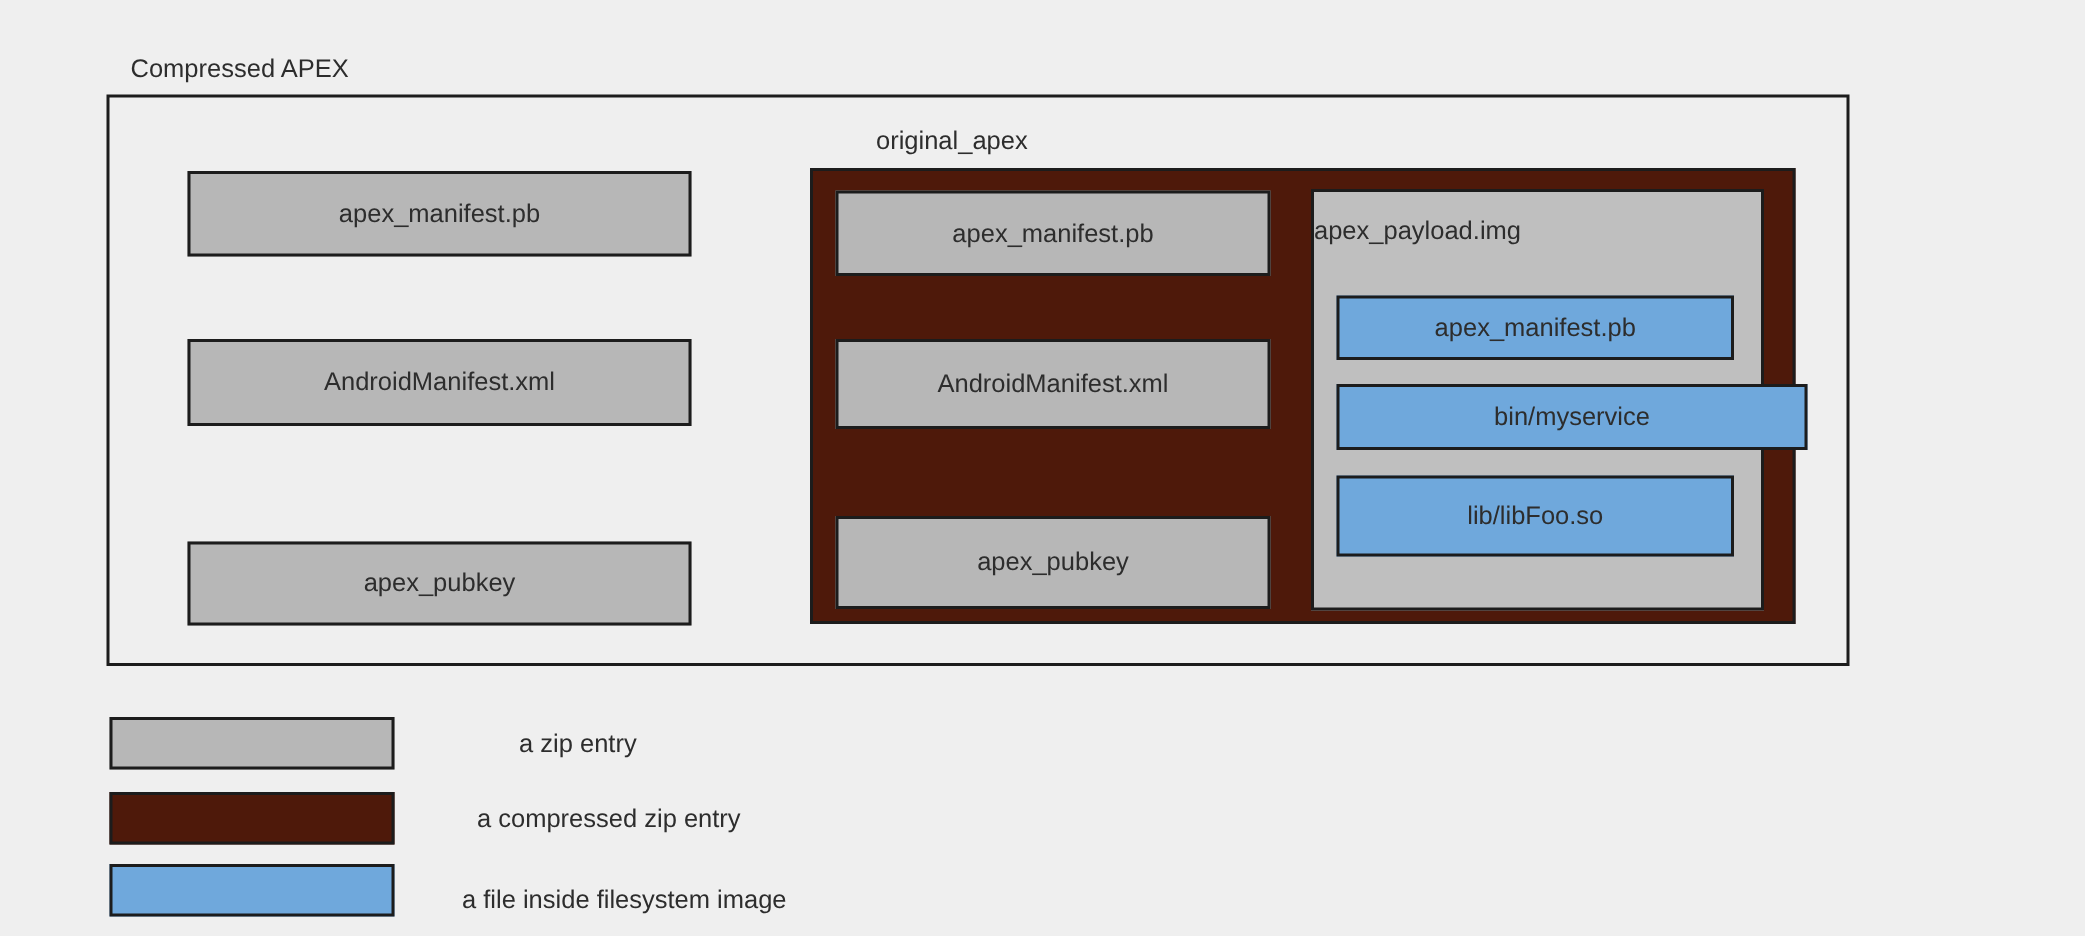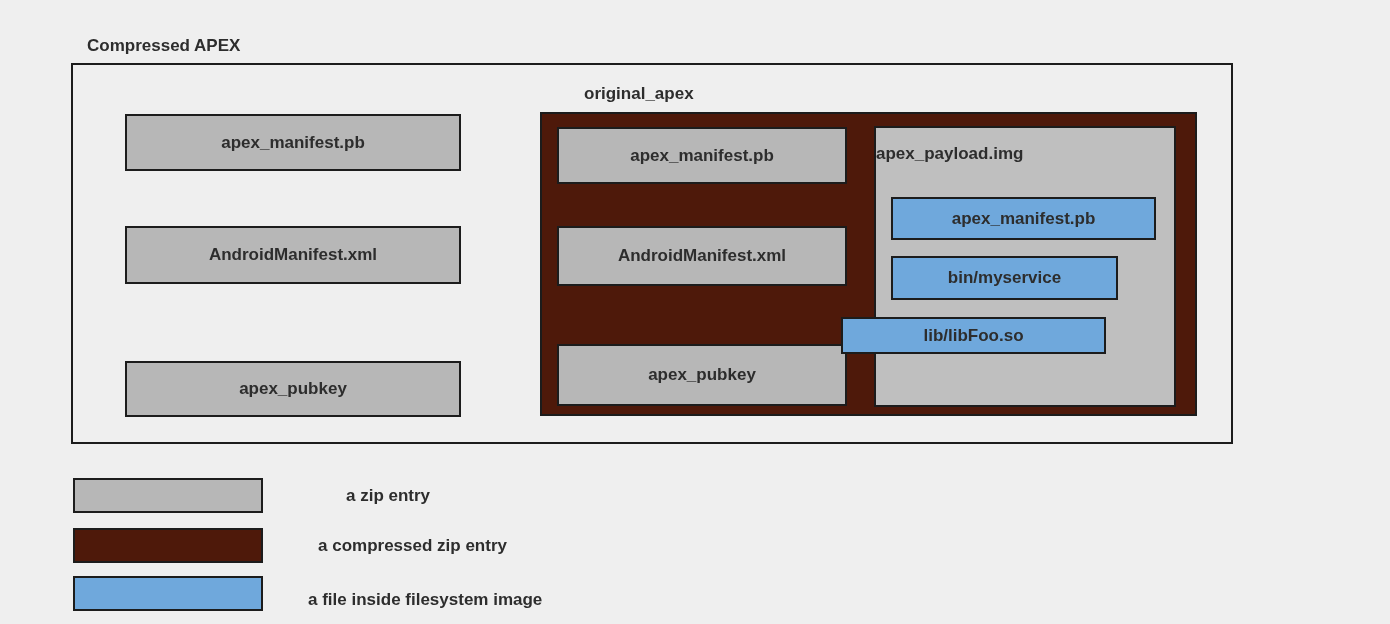--- a/index.html
+++ b/index.html
@@ -8,21 +8,20 @@
     background: #efefef;
     font-family: "Liberation Sans", "DejaVu Sans", sans-serif;
   }
   .canvas {
     position: relative;
     width: 1390px;
     height: 624px;
     background: #efefef;
     overflow: hidden;
     color: #2d2d2d;
-    font-weight: bold;
   }
   .abs { position: absolute; }
   .box {
     box-sizing: border-box;
     border: 2px solid #1c1c1c;
     display: flex;
     align-items: center;
     justify-content: center;
     font-size: 17px;
     color: #2d2d2d;
@@ -54,22 +53,22 @@
   #left-entry-1 { left: 125px; top: 226px; width: 336px; height: 58px; }
   #left-entry-2 { left: 125px; top: 361px; width: 336px; height: 56px; }
   
   #original-apex-box { left: 540px; top: 112px; width: 657px; height: 304px; }
   #orig-entry-0 { left: 557px; top: 127px; width: 290px; height: 57px; }
   #orig-entry-1 { left: 557px; top: 226px; width: 290px; height: 60px; }
   #orig-entry-2 { left: 557px; top: 344px; width: 290px; height: 62px; }
   
   #apex-payload-box { left: 874px; top: 126px; width: 302px; height: 281px; }
   #payload-file-0 { left: 891px; top: 197px; width: 265px; height: 43px; }
-  #payload-file-1 { left: 891px; top: 256px; width: 227px; height: 44px; }
-  #payload-file-2 { left: 841px; top: 317px; width: 265px; height: 37px; }
+  #payload-file-1 { left: 891px; top: 256px; width: 314px; height: 44px; }
+  #payload-file-2 { left: 891px; top: 317px; width: 265px; height: 54px; }
   
   .legend-swatch { width: 190px; height: 35px; }
   #legend-swatch-0 { left: 73px; top: 478px; }
   #legend-swatch-1 { left: 73px; top: 528px; }
   #legend-swatch-2 { left: 73px; top: 576px; }
   #legend-label-0 { left: 318px; top: 486px; margin-left: 28px; }
   #legend-label-1 { left: 318px; top: 536px; text-align: center; }
   #legend-label-2 { left: 308px; top: 590px; }
   
   #diagram-title { left: 87px; top: 36px; }

